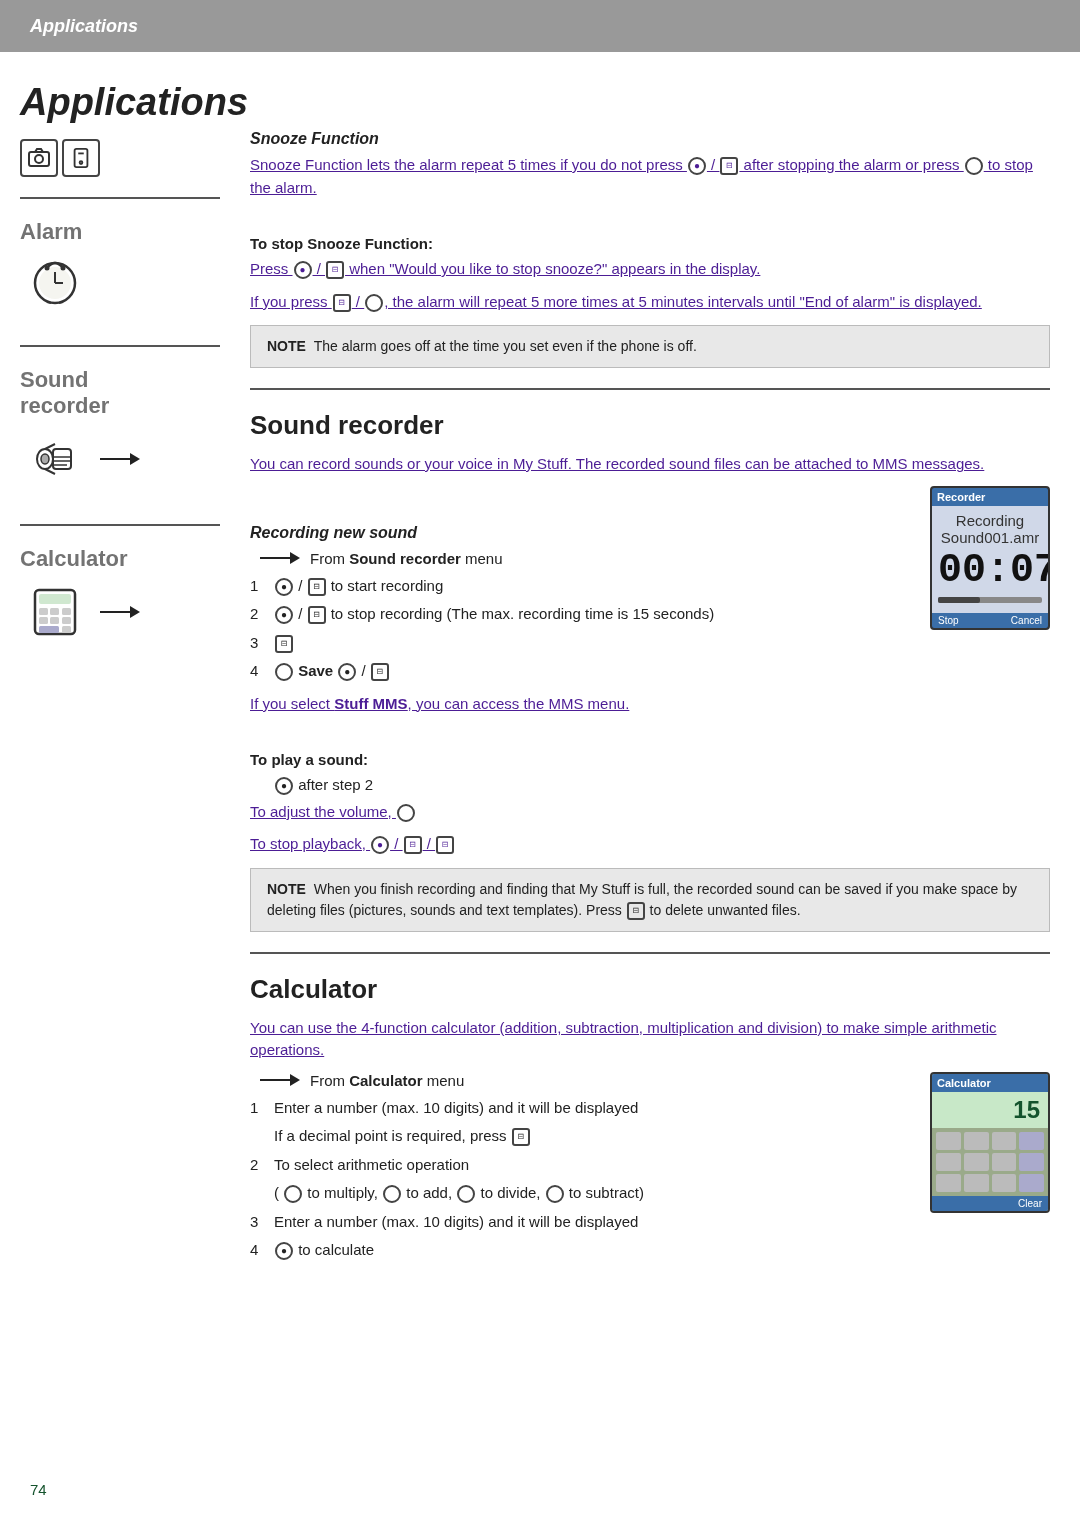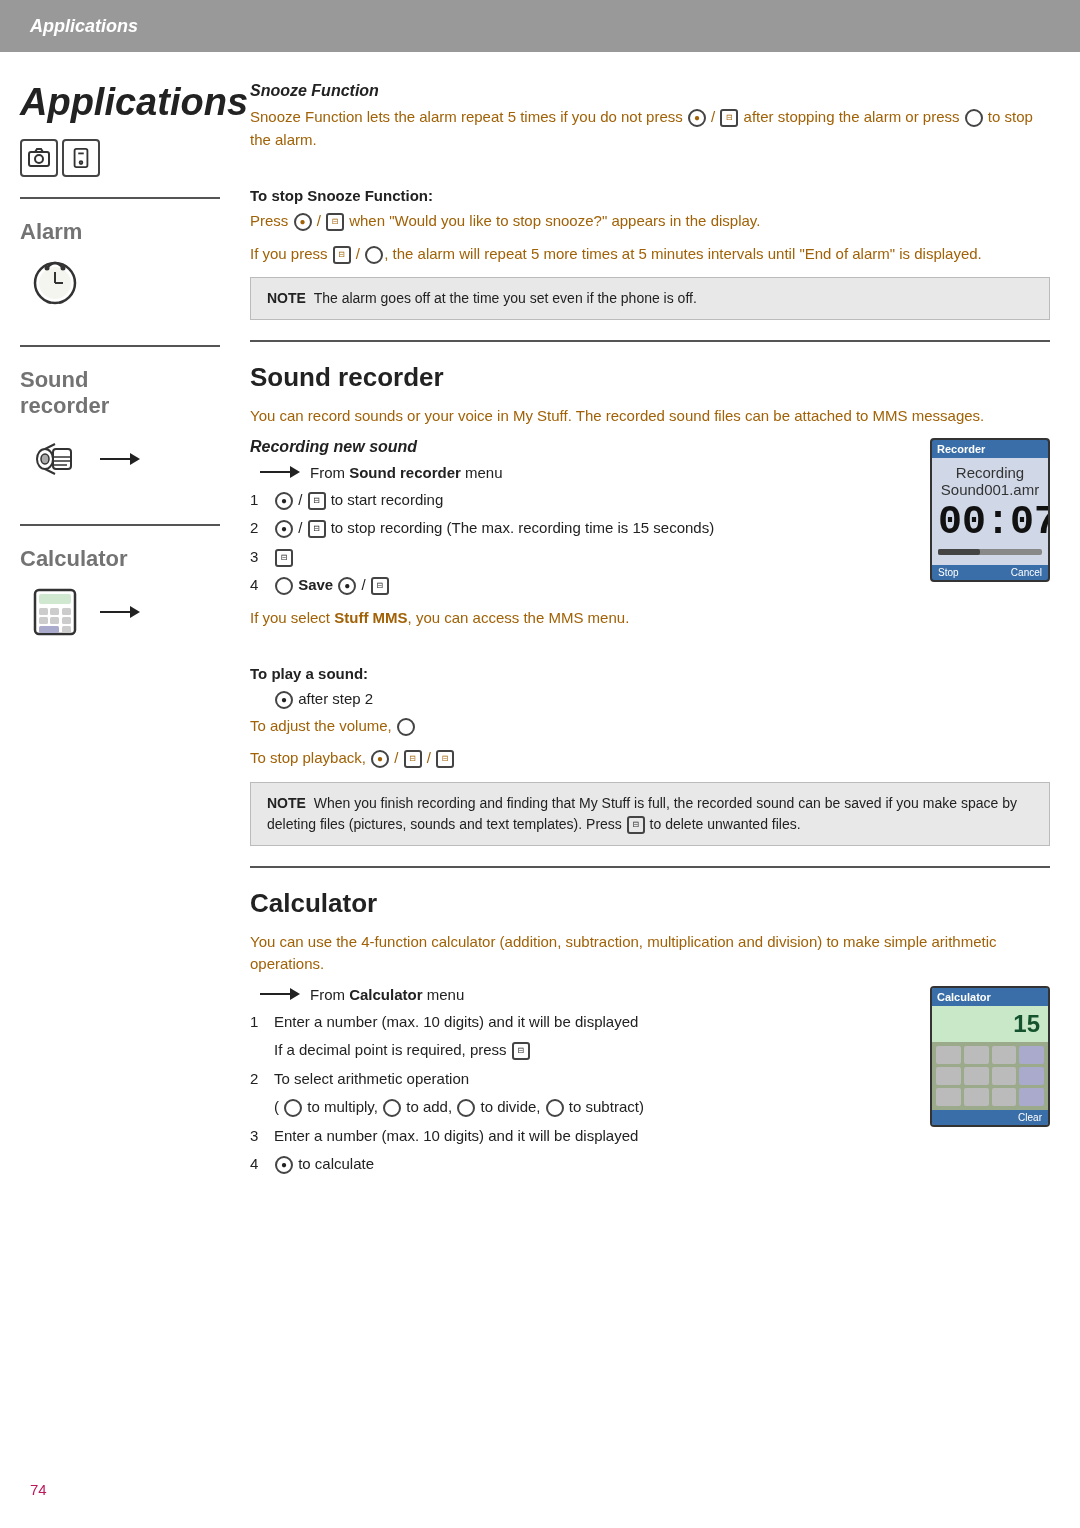--- a/index.html
+++ b/index.html
@@ -110,35 +110,37 @@
       color: #222;
       margin-bottom: 12px;
     }
 
     .subsection-title-italic {
       font-size: 16px;
       font-weight: bold;
       font-style: italic;
       color: #222;
       margin-bottom: 6px;
+      margin-top: 48px;
     }
 
     .subsection-title-bold {
       font-size: 15px;
       font-weight: bold;
       color: #222;
       margin-bottom: 6px;
       margin-top: 36px;
     }
 
     .body-text {
       font-size: 15px;
       line-height: 1.5;
-      color: #a16207;
+      color: #4c1d95;
       margin-bottom: 10px;
+      text-decoration: underline;
     }
 
     
     .note-box {
       background: #e8e8e8;
       border: 1px solid #bbb;
       padding: 10px 16px;
       margin: 12px 0;
       font-size: 14px;
       line-height: 1.5;
@@ -311,21 +313,21 @@
       align-items: center;
       justify-content: center;
       font-size: 18px;
     }
 
     .page-number {
       position: absolute;
       bottom: 30px;
       left: 30px;
       font-size: 15px;
-      color: #be185d;
+      color: #14532d;
     }
 
     
     .from-menu-row {
       display: flex;
       align-items: center;
       margin: 8px 0;
       font-size: 15px;
     }
     .from-menu-row .arrow-right {

